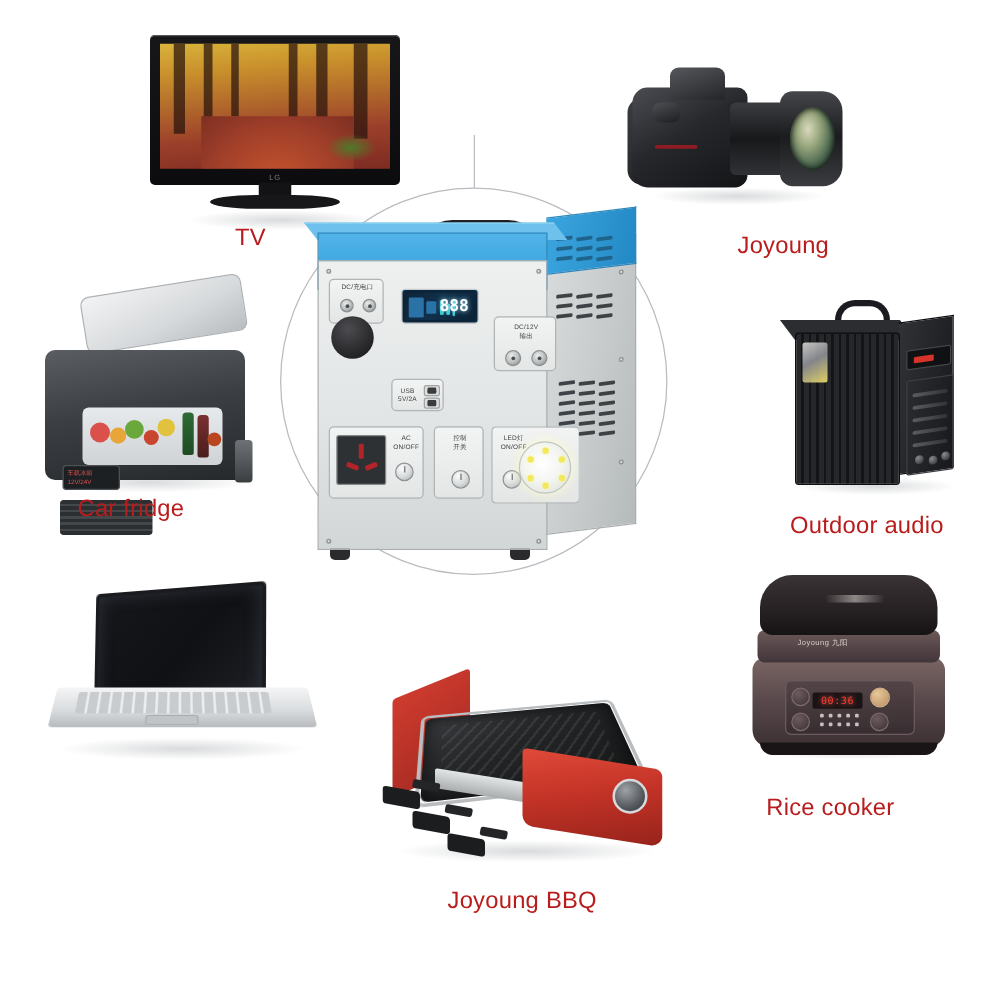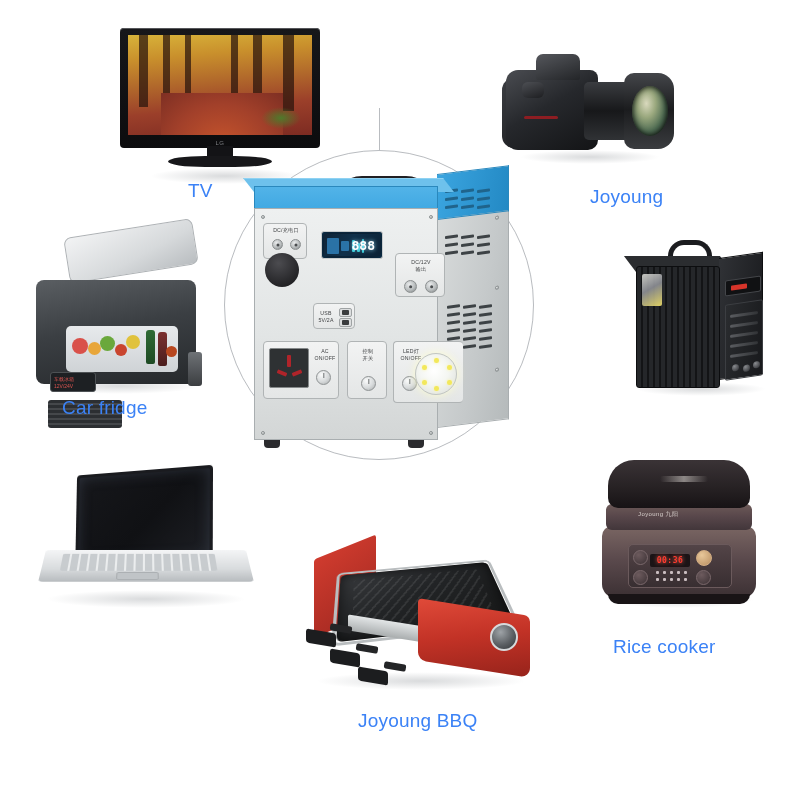--- a/index.html
+++ b/index.html
@@ -6,21 +6,21 @@
   html, body {
     width: 800px; height: 800px;
     background: #ffffff;
     font-family: "Liberation Sans", sans-serif;
     overflow: hidden;
   }
   #stage { position: relative; width: 800px; height: 800px; background:#fff; }
 
   .label {
     position: absolute;
-    color: #3b82f6;
+    color: #b91c1c;
     font-size: 19px;
     letter-spacing: .2px;
     white-space: nowrap;
   }
 
   
   .circle-ring {
     position: absolute; left: 224px; top: 150px;
     width: 310px; height: 310px;
     border-radius: 50%;
@@ -365,21 +365,21 @@
   .rc-panel{
     position:absolute; left:28px; top:84px; width:104px; height:44px;
     background: linear-gradient(180deg,#534447,#382e31); border-radius:5px;
     border:1px solid #6b5a5c;
   }
   .rc-disp{
     position:absolute; left:50px; top:94px; width:40px; height:13px;
     background:#1b1416; border-radius:2px; display:flex; align-items:center; justify-content:center;
   }
   .rc-disp-txt{ color:#ff3b2f; font-family:"DejaVu Sans Mono", monospace;
-    font-size:8px; font-weight:bold; letter-spacing:.5px; text-shadow:0 0 4px #ff6a5a; }
+    font-size:8px; font-weight:normal; letter-spacing:.5px; text-shadow:0 0 4px #ff6a5a; }
   .rc-btn{ position:absolute; border-radius:50%;
     background: radial-gradient(circle at 35% 30%,#6d5b5e,#3b3134); border:1px solid #7b696c; }
   .rc-btn-gold{ background: radial-gradient(circle at 35% 30%,#e8c79a,#b88f62); border-color:#d2ad84; }
   .rc-menu-dot{ position:absolute; width:3px; height:3px; background:#c9bdbf; border-radius:1px; }
   .rc-base{ position:absolute; left:8px; top:134px; width:142px; height:10px;
     background:#191416; border-radius:0 0 12px 12px; }
 
   
   .bbq{ position:absolute; left:300px; top:545px; width:240px; height:150px; }
   .bbq-redback{
@@ -513,20 +513,21 @@
       <div class="spk-slider" style="top:10px;"></div>
       <div class="spk-slider" style="top:20px;"></div>
       <div class="spk-slider" style="top:30px;"></div>
       <div class="spk-slider" style="top:40px;"></div>
       <div class="spk-slider" style="top:50px;"></div>
       <div class="spk-knob" style="left:6px;  top:60px;"></div>
       <div class="spk-knob" style="left:17px; top:62px;"></div>
       <div class="spk-knob" style="left:27px; top:60px;"></div>
     </div>
   </div>
+  <div class="label" style="left:632px; top:410px;">Outdoor audio</div>
 
   <div class="shadow" style="left:46px; top:590px; width:200px; height:18px;"></div>
   <div class="nb">
     <div class="nb-screen"></div>
     <div class="nb-base">
       <div class="nb-keys"></div>
       <div class="nb-pad"></div>
     </div>
   </div>
 

